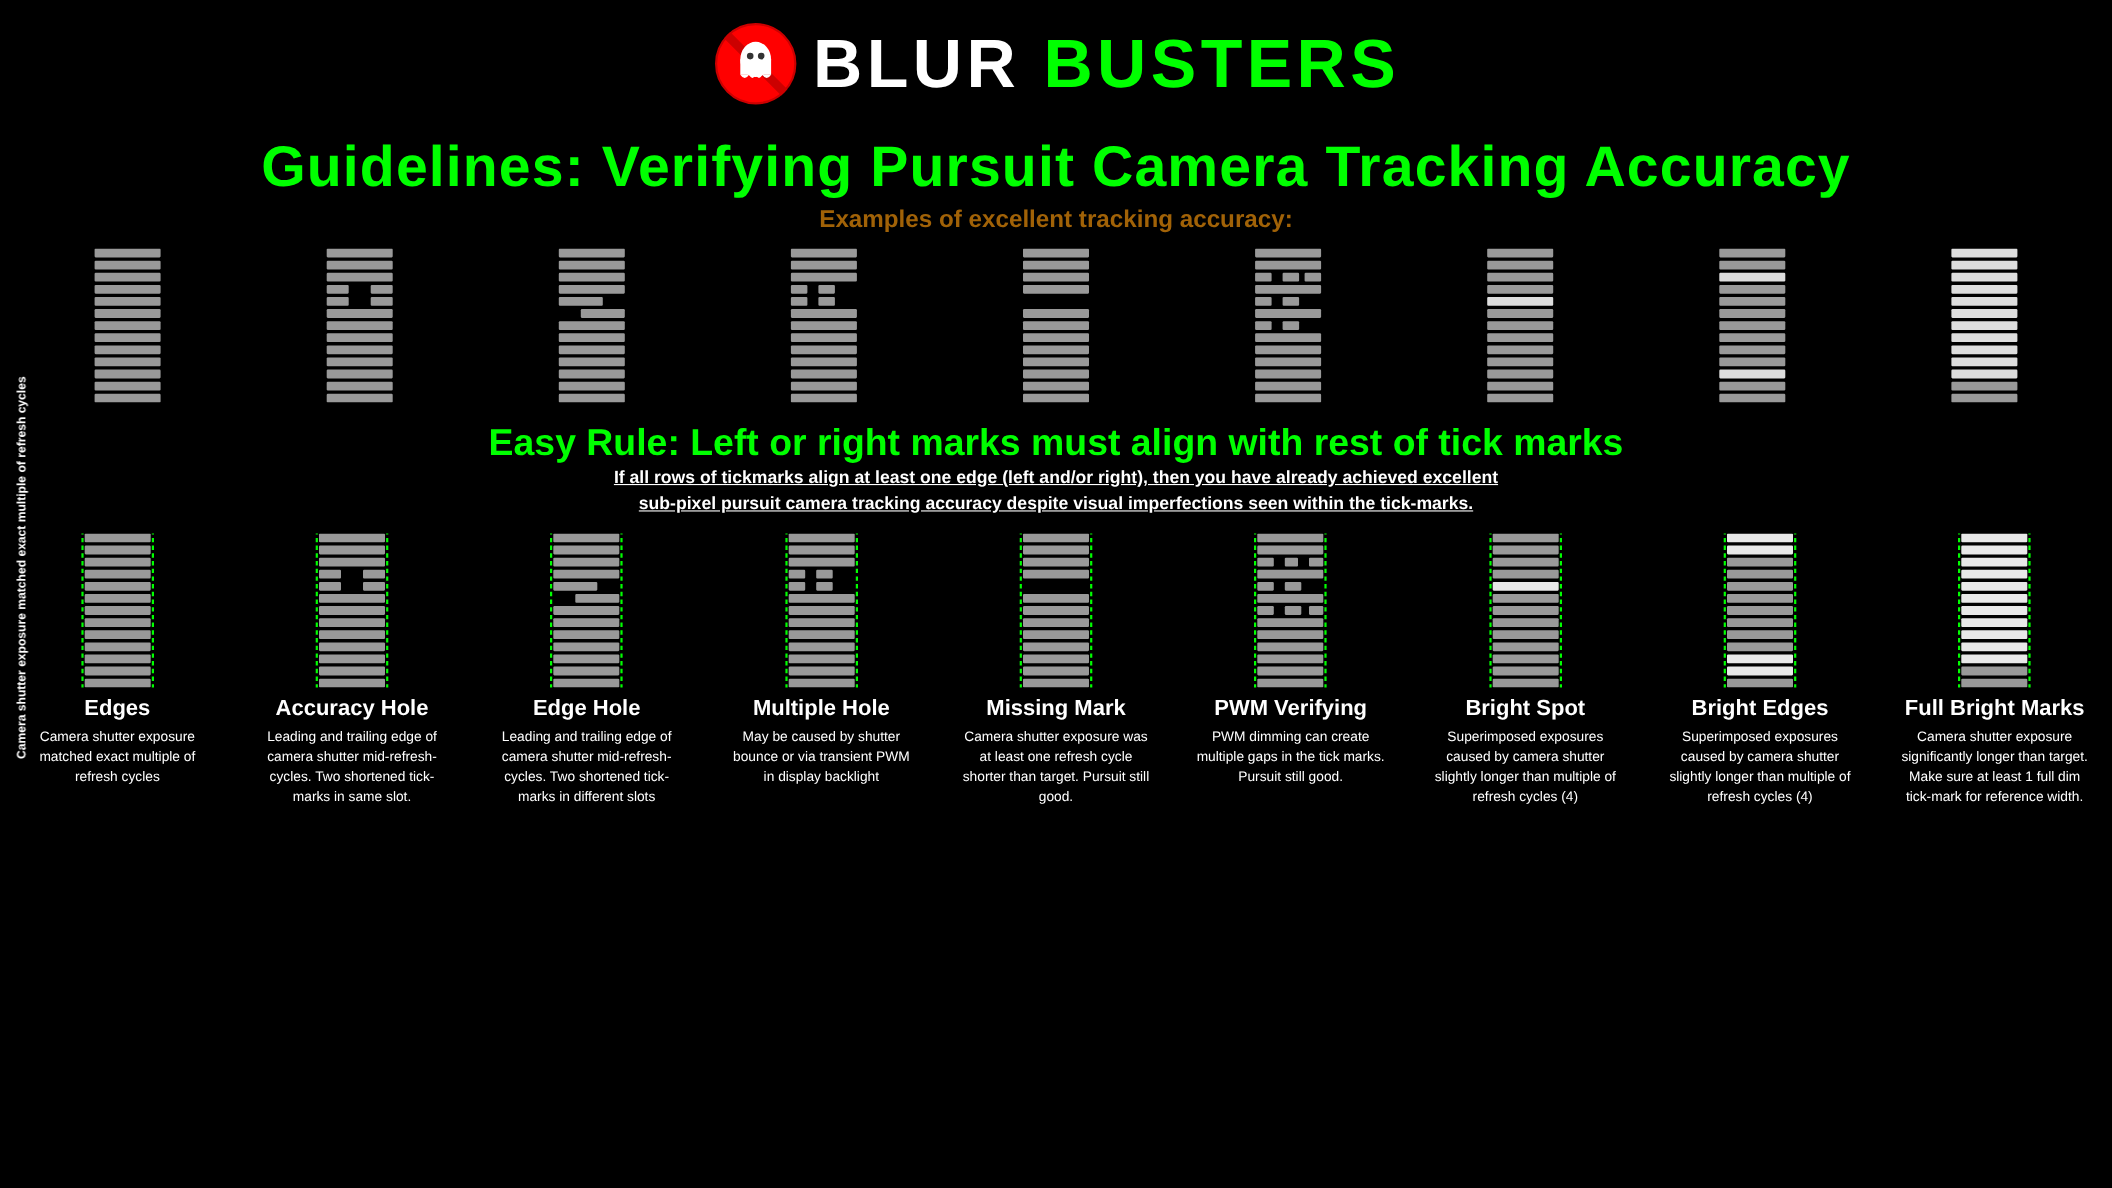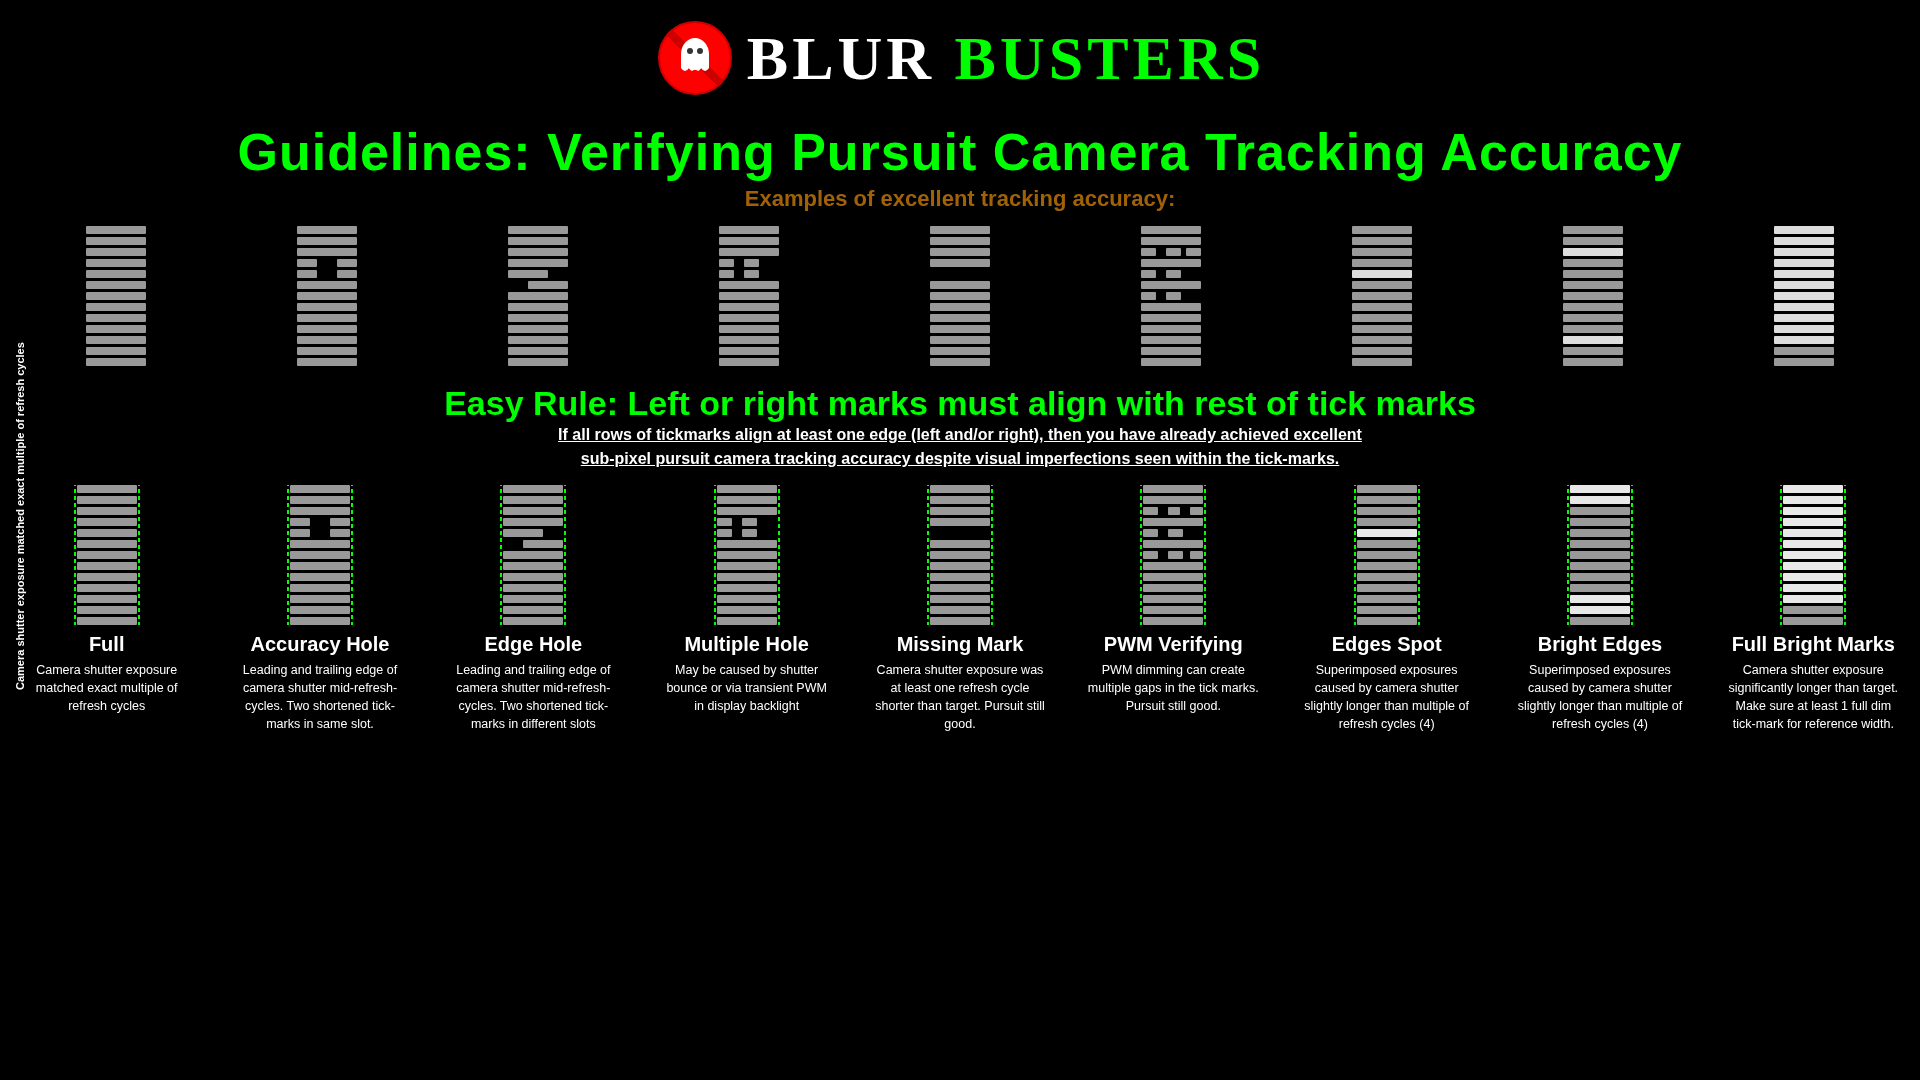--- a/index.html
+++ b/index.html
@@ -105,21 +105,21 @@
     <circle cx="40" cy="40" r="36" fill="red" stroke="#cc0000" stroke-width="2"></circle>
     <line x1="14" y1="14" x2="66" y2="66" stroke="#cc0000" stroke-width="8"></line>
 
     <ellipse cx="40" cy="36" rx="14" ry="16" fill="white"></ellipse>
     <rect x="26" y="36" width="28" height="14" fill="white"></rect>
     <path d="M26 50 Q30 56 34 50 Q37 56 40 50 Q43 56 46 50 Q50 56 54 50 L54 50 L26 50 Z" fill="white"></path>
 
     <circle cx="35" cy="33" r="3" fill="#333"></circle>
     <circle cx="45" cy="33" r="3" fill="#333"></circle>
   </svg>
-  <div style="font-size:62px;font-weight:900;color:#fff;letter-spacing:4px;font-family:Liberation Serif, serif;">
+  <div style="font-size:62px;font-weight:900;color:#fff;letter-spacing:4px;font-family:Liberation Sans, sans-serif;">
     <span style="color:#fff;">BLUR</span>
     <span style="color:#fff;"> </span>
     <span style="color:#00ff00;">BUSTERS</span>
   </div>
 </div>
 
 <div class="main-title">Guidelines: Verifying Pursuit Camera Tracking Accuracy</div>
 <div class="sub-title">Examples of excellent tracking accuracy:</div>
 
 <div class="top-row">
@@ -344,21 +344,21 @@
           <rect x="10" y="88" width="60" height="8" rx="1"></rect>
           <rect x="10" y="99" width="60" height="8" rx="1"></rect>
           <rect x="10" y="110" width="60" height="8" rx="1"></rect>
           <rect x="10" y="121" width="60" height="8" rx="1"></rect>
           <rect x="10" y="132" width="60" height="8" rx="1"></rect>
         </g>
 
         <rect x="8" y="-2" width="64" height="144" fill="none" stroke="#00ff00" stroke-width="2" stroke-dasharray="4,3"></rect>
       </svg>
     </div>
-    <div class="card-title">Full</div>
+    <div class="card-title">Edges</div>
     <div class="card-desc">Camera shutter exposure matched exact multiple of refresh cycles</div>
   </div>
 
   <div class="card">
     <div style="position:relative;width:80px;height:140px;">
       <svg width="80" height="140" viewBox="0 0 80 140">
         <g fill="#999">
           <rect x="10" y="0" width="60" height="8" rx="1"></rect>
           <rect x="10" y="11" width="60" height="8" rx="1"></rect>
           <rect x="10" y="22" width="60" height="8" rx="1"></rect>
@@ -503,21 +503,21 @@
           <rect x="10" y="77" width="60" height="8" rx="1" fill="#999"></rect>
           <rect x="10" y="88" width="60" height="8" rx="1" fill="#999"></rect>
           <rect x="10" y="99" width="60" height="8" rx="1" fill="#999"></rect>
           <rect x="10" y="110" width="60" height="8" rx="1" fill="#999"></rect>
           <rect x="10" y="121" width="60" height="8" rx="1" fill="#999"></rect>
           <rect x="10" y="132" width="60" height="8" rx="1" fill="#999"></rect>
         </g>
         <rect x="8" y="-2" width="64" height="144" fill="none" stroke="#00ff00" stroke-width="2" stroke-dasharray="4,3"></rect>
       </svg>
     </div>
-    <div class="card-title">Edges Spot</div>
+    <div class="card-title">Bright Spot</div>
     <div class="card-desc">Superimposed exposures caused by camera shutter slightly longer than multiple of refresh cycles (4)</div>
   </div>
 
   <div class="card">
     <div style="position:relative;width:80px;height:140px;">
       <svg width="80" height="140" viewBox="0 0 80 140">
         <g>
           <rect x="10" y="0" width="60" height="8" rx="1" fill="#e8e8e8"></rect>
           <rect x="10" y="11" width="60" height="8" rx="1" fill="#e8e8e8"></rect>
           <rect x="10" y="22" width="60" height="8" rx="1" fill="#999"></rect>

